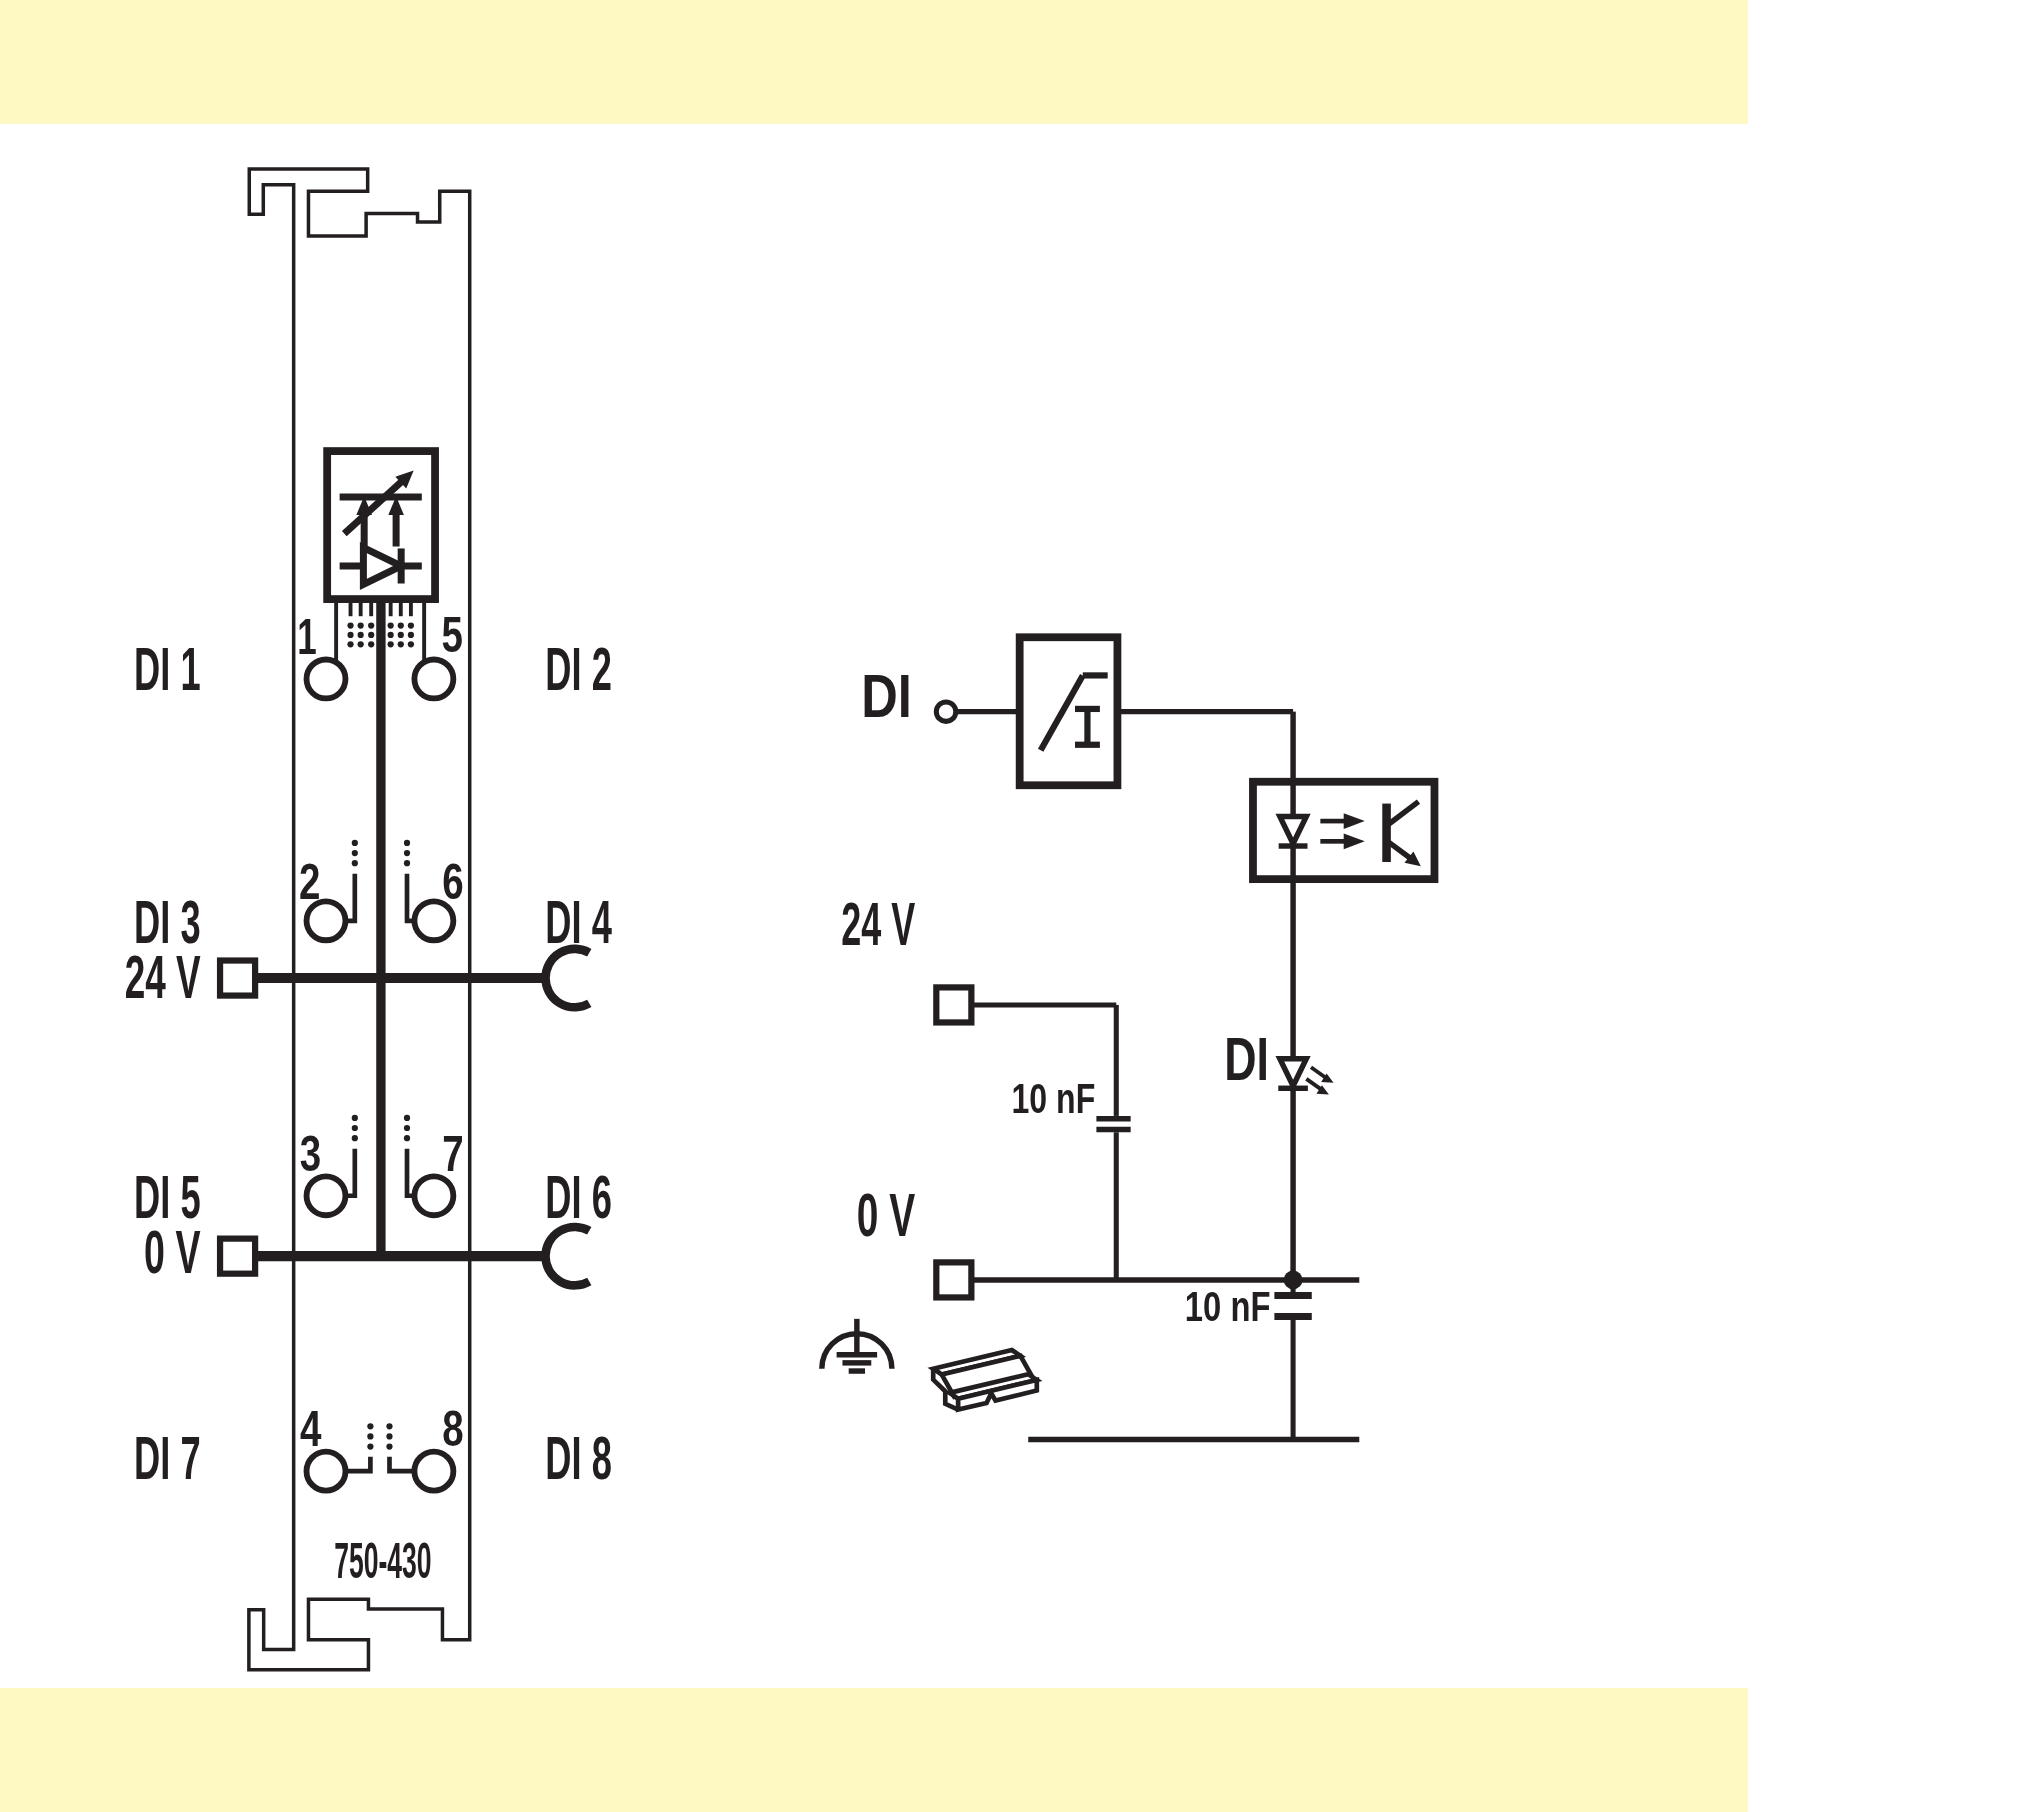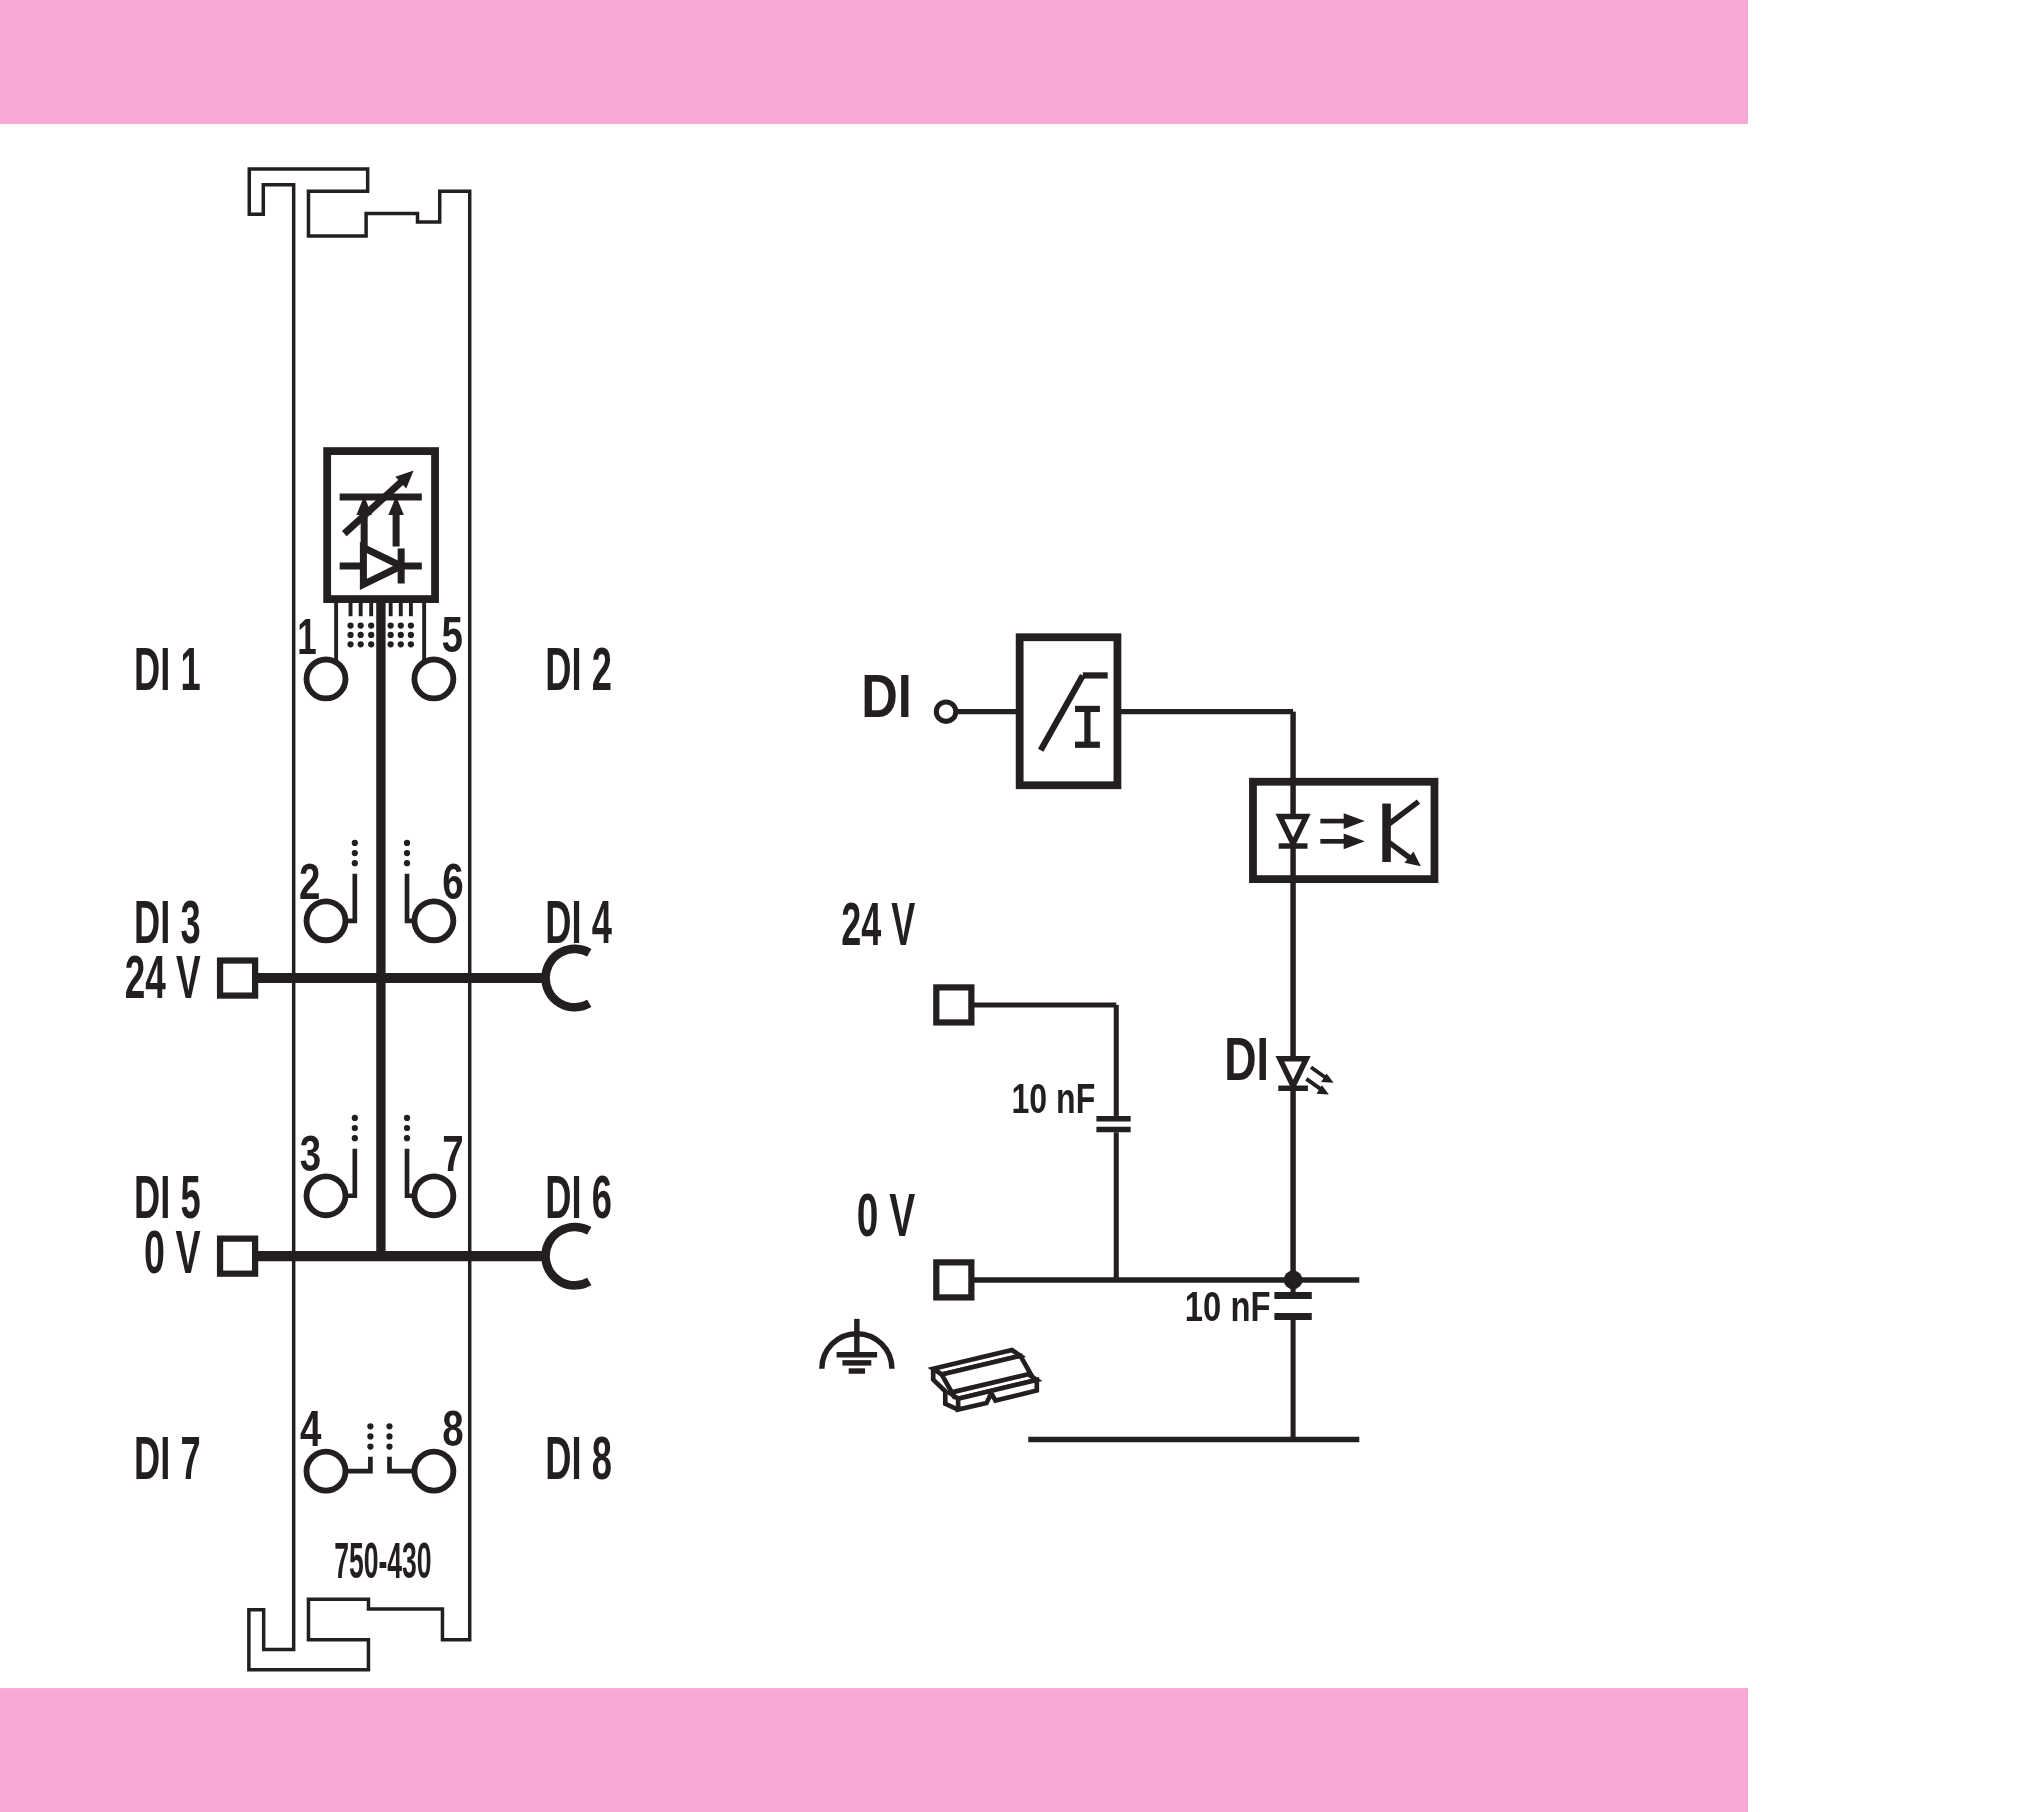--- a/index.html
+++ b/index.html
@@ -1,16 +1,16 @@
 <!DOCTYPE html>
 <html style="--ink: #231f20;font-size:7.2px"><head>
 <meta charset="utf-8">
 <style>
   html,body{margin:0;padding:0;background:#ffffff;}
-  .stage{position:relative;width:1748px;height:1812px;background:#f9a8d4;overflow:hidden;}
+  .stage{position:relative;width:1748px;height:1812px;background:#fef9c3;overflow:hidden;}
   svg{display:block;width:100%;height:100%;}
   .lbl{font-family:"Liberation Sans","DejaVu Sans",sans-serif;font-weight:bold;fill:var(--ink,#231f20);}
   .ln{stroke:var(--ink,#231f20);fill:none;}
   .fw{fill:#ffffff;stroke:var(--ink,#231f20);}
   .fb{fill:var(--ink,#231f20);stroke:none;}
 </style>
 </head>
 <body>
 
 <div class="stage">

